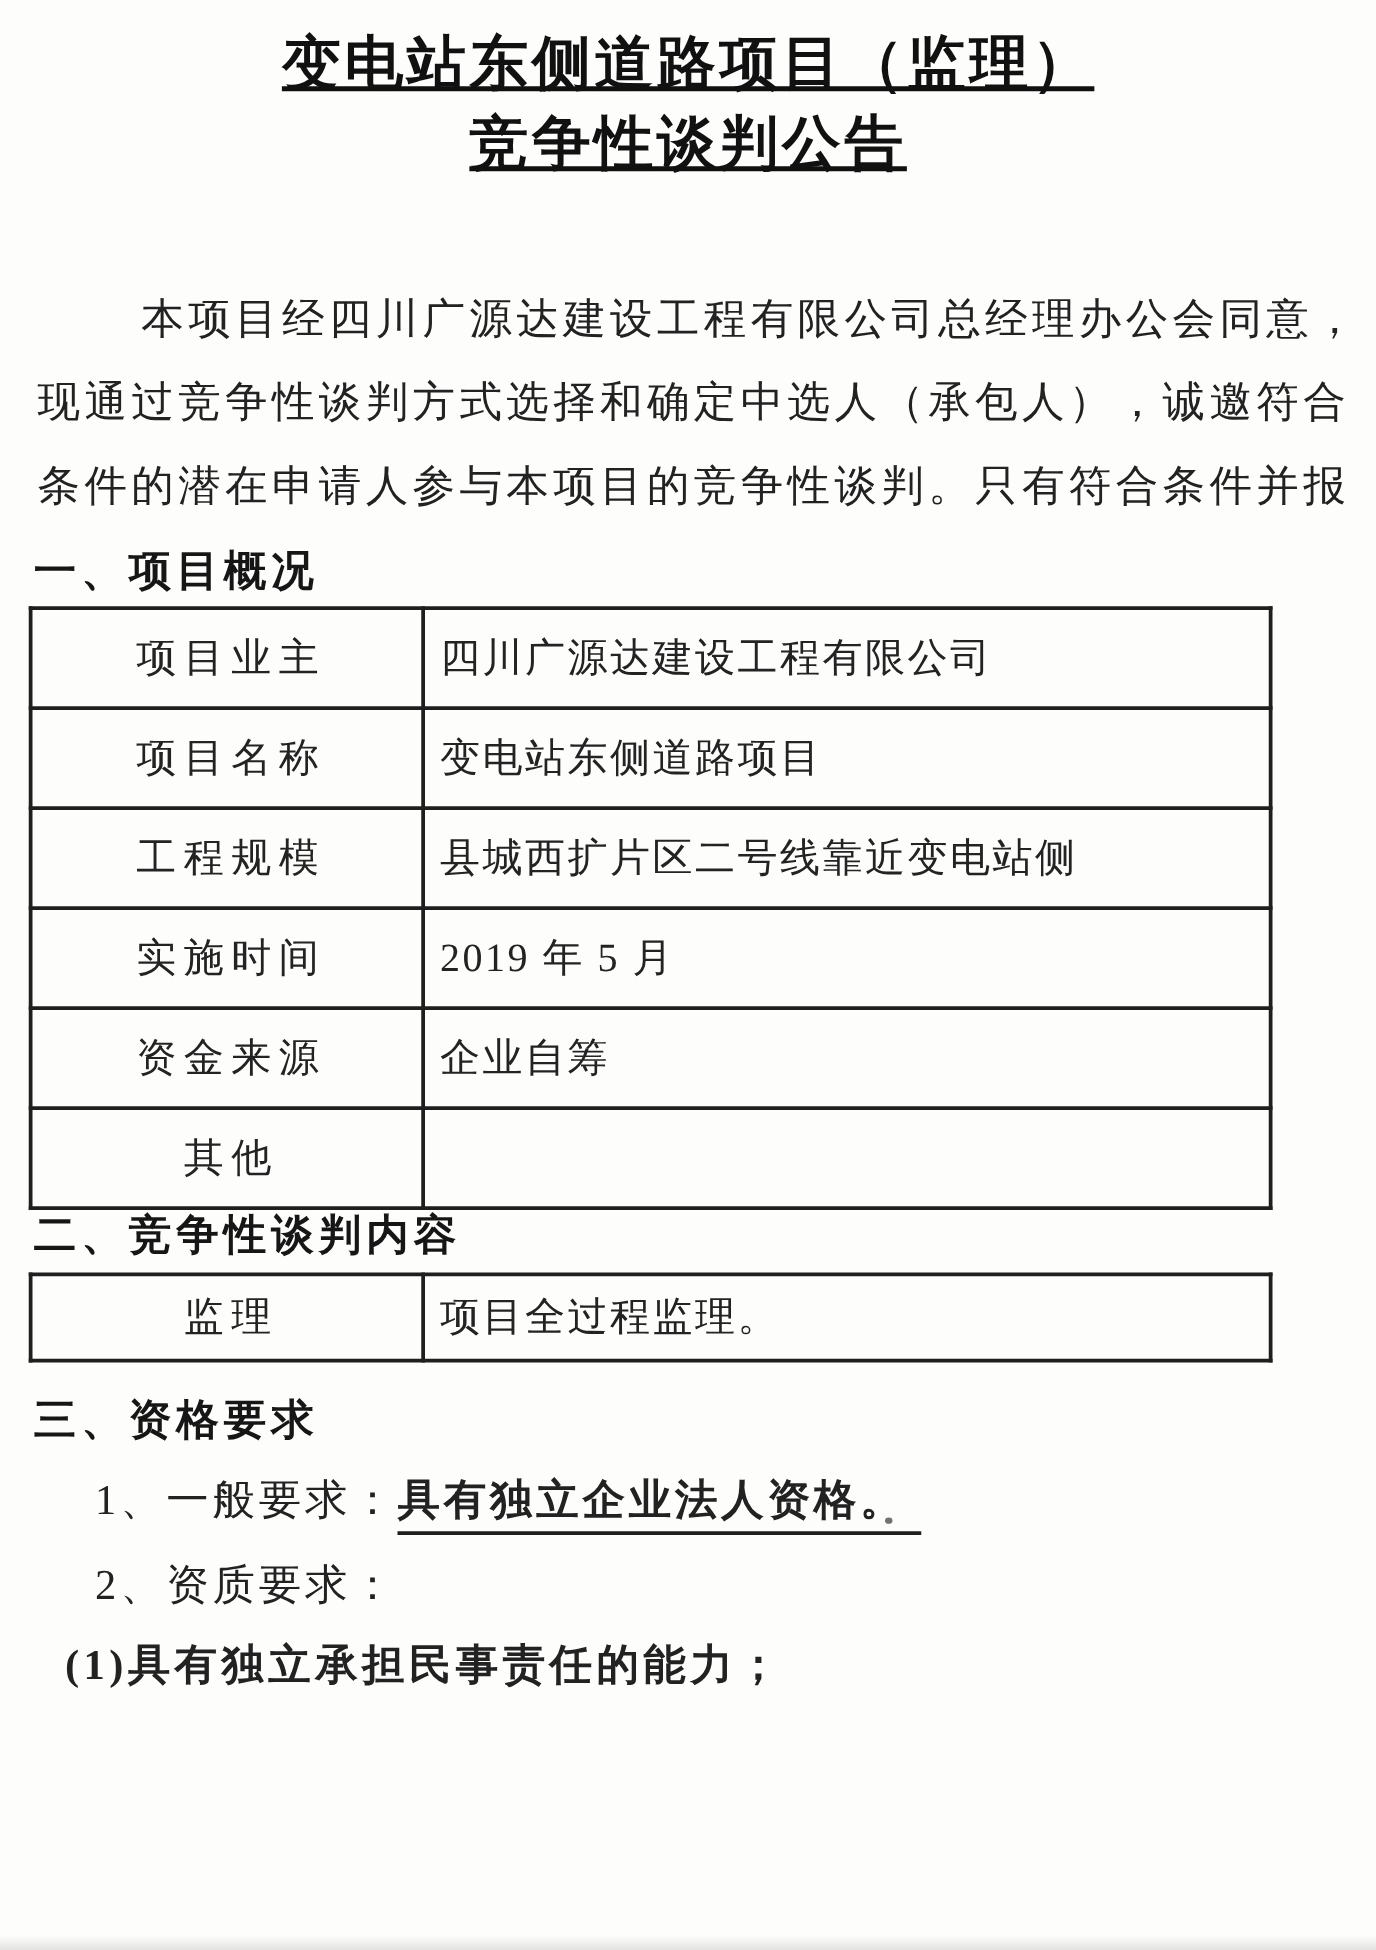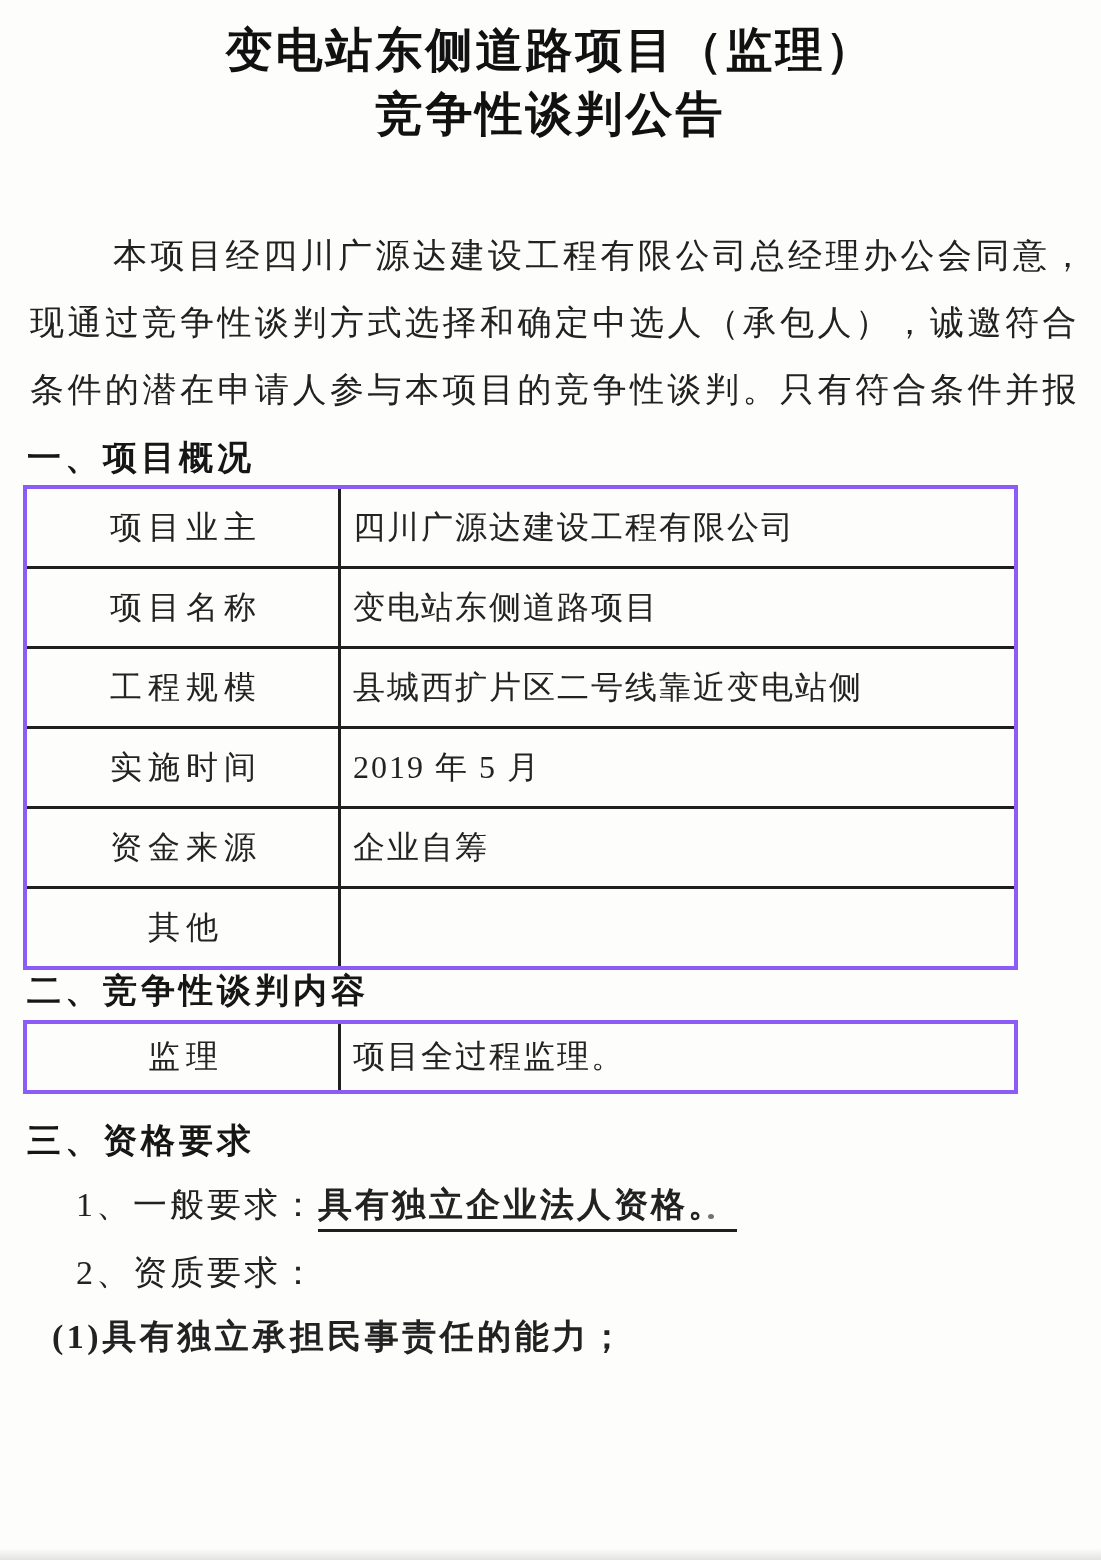--- a/index.html
+++ b/index.html
@@ -21,20 +21,21 @@
   .doc-title {
     margin: 0;
     padding-top: 18px;
     text-align: center;
     font-family: "Liberation Sans", sans-serif;
     font-weight: 700;
     font-size: 47px;
     line-height: 64px;
     letter-spacing: 3px;
     color: #111111;
+    text-decoration: underline;
   }
   .title-line { display: block; }
   
   .intro {
     margin: 76px 24px 0 30px;
     font-size: 34px;
     line-height: 67px;
     letter-spacing: 3.5px;
     color: #222222;
   }
@@ -54,21 +55,21 @@
   .section-heading.h2 { }
   .section-heading.h3 { margin-top: 26px; }
   
   .info-table {
     border-collapse: collapse;
     table-layout: fixed;
     margin-left: 23px;
     width: 995px;
     font-size: 32px;
     color: #232323;
-    border: 4px solid #8b5cf6;
+    border: 1px solid #8b5cf6;
   }
   .info-table.t1 { margin-top: 8px; }
   .info-table.t2 { margin-top: 10px; }
   .info-table td { border: 3px solid #1f1f1f; }
   .info-table.t1 td { height: 75px; }
   .info-table.t2 td { height: 64px; }
   .label-cell {
     width: 302px;
     text-align: center;
     letter-spacing: 6px;

